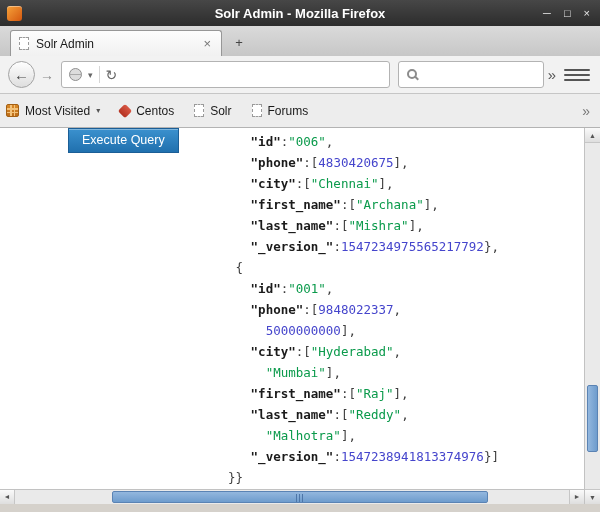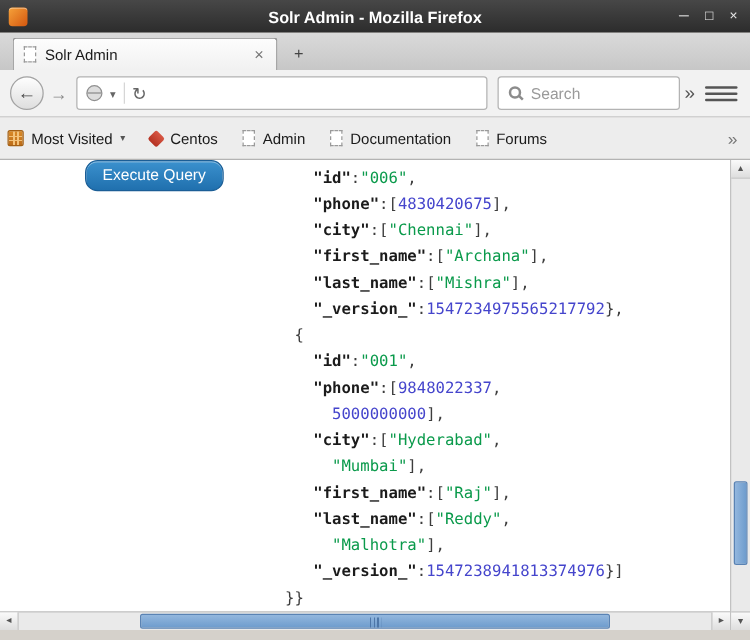--- a/index.html
+++ b/index.html
@@ -62,21 +62,21 @@
       linear-gradient(#d98a28,#bd6d1a); border:1px solid #a46014; }
   .bm-ic.centos { width:10px; height:10px; background:linear-gradient(#d85744,#b43222); transform:rotate(45deg); border-radius:2px; }
   .bm-ic.page { width:10px; height:13px; background:#fff; border:1px dashed #9a9a9a; }
   .bm-chev { margin-left:auto; color:#777; font-size:14px; padding-right:4px; }
 
   
   .main { flex:1; position:relative; border-top:1px solid #b3b3b3; background:#fff; min-height:0; }
   .viewport { position:absolute; left:0; top:0; right:16px; bottom:15px; background:#fff; overflow:hidden; }
   .exec-btn { position:absolute; left:68px; top:0px; padding:4px 13px 5px; font-size:12.5px; color:#fff;
     font-family:"Liberation Sans",sans-serif; background:linear-gradient(#3b91ce,#2070ae); border:1px solid #1b5e96;
-    border-radius:10px; box-shadow:inset 0 1px 0 rgba(255,255,255,.35); }
+    border-radius:0; box-shadow:inset 0 1px 0 rgba(255,255,255,.35); }
   .json { position:absolute; left:228px; top:3px; font-family:"DejaVu Sans Mono",monospace; font-size:12.5px; line-height:21px; }
   .json-line { white-space:pre; }
   .tk-k { font-weight:bold; color:#1b1b1b; }
   .tk-p { color:#3d3d3d; }
   .tk-s { color:#0a9a4b; }
   .tk-n { color:#4545cc; }
 
   
   .vscroll { position:absolute; right:0; top:0; bottom:0; width:16px; background:#eaeaea; border-left:1px solid #c2c2c2; }
   .varrow { position:absolute; left:0; right:0; height:15px; text-align:center; line-height:15px; font-size:7px; color:#555;
@@ -129,21 +129,20 @@
         <span>→</span>
       </div>
     <div class="urlbar">
       <span class="globe"></span>
       <span class="url-caret">▾</span>
       <span class="url-sep"></span>
       <span class="reload">↻</span>
     </div>
     <div class="searchbar">
       <span class="mag"></span>
-      <input class="search-input" placeholder="Search" style="">
     </div>
     <span class="chev">»</span>
     <div class="hamburger">
       <span class="hbar"></span>
       <span class="hbar"></span>
       <span class="hbar"></span>
     </div>
   </div>
 
   <div class="bookmarksbar">
@@ -152,25 +151,21 @@
           <span class="bm-ic grid"></span>
           <span class="bm-label">Most Visited</span>
           <span class="bm-caret">▾</span>
         </div>
         <div class="bm-item">
           <span class="bm-ic centos"></span>
           <span class="bm-label">Centos</span>
         </div>
         <div class="bm-item">
           <span class="bm-ic page"></span>
-          <span class="bm-label">Admin</span>
-        </div>
-        <div class="bm-item">
-          <span class="bm-ic page"></span>
-          <span class="bm-label">Documentation</span>
+          <span class="bm-label">Solr</span>
         </div>
         <div class="bm-item">
           <span class="bm-ic page"></span>
           <span class="bm-label">Forums</span>
         </div>
       </div>
     <span class="bm-chev">»</span>
   </div>
 
   <div class="main">

